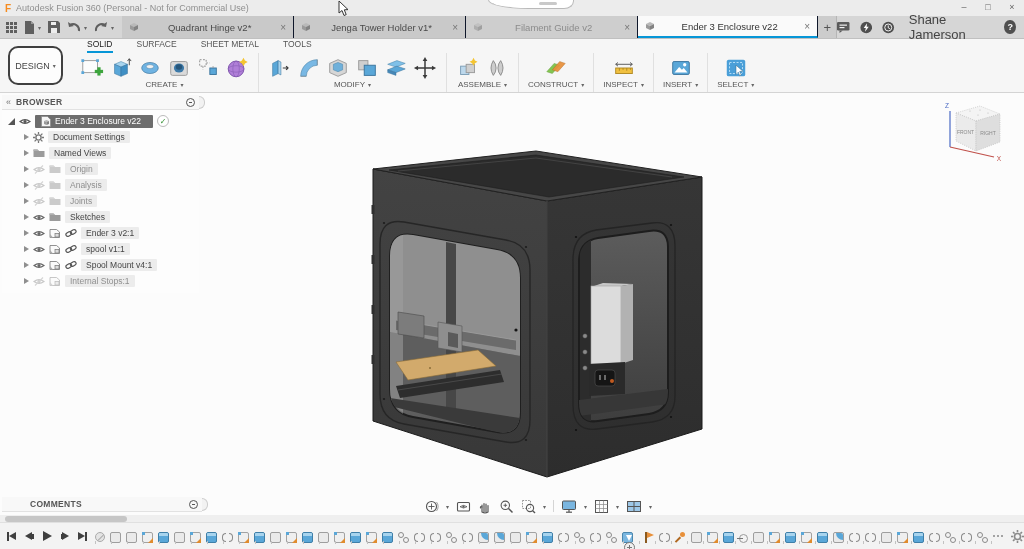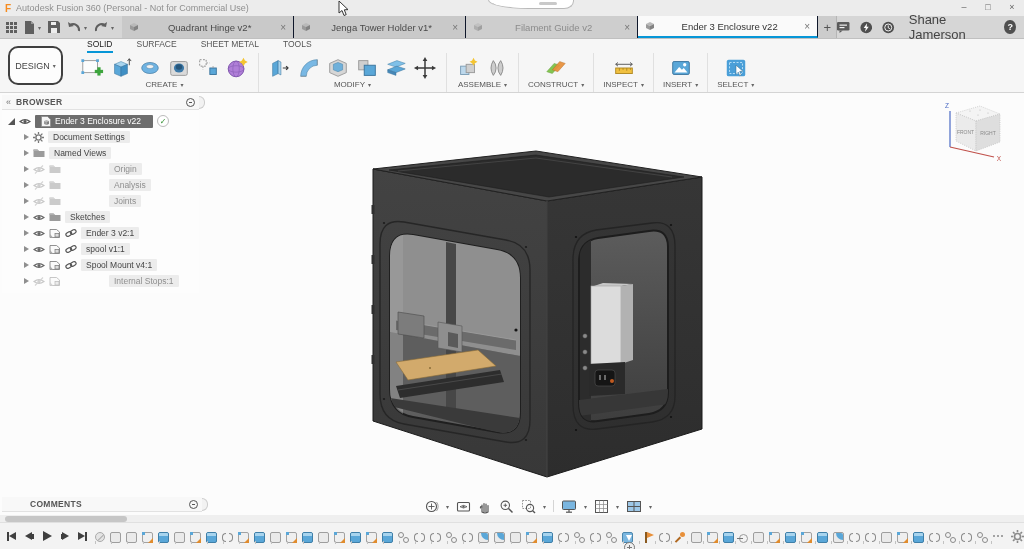--- a/index.html
+++ b/index.html
@@ -71,21 +71,21 @@
   .trow .i-eye, .trow .i-gear, .trow .i-folder, .trow .i-comp, .trow .i-link { display:none; }
   .trow.eye-on .i-eye, .trow.eye-off .i-eye { display:block; }
   .trow.eye-off .i-eye { opacity:.35; }
   .trow .i-eye .slash { display:none; }
   .trow.eye-off .i-eye .slash { display:block; }
   .trow.icon-gear .i-gear { display:block; }
   .trow.icon-folder .i-folder { display:block; }
   .trow.icon-comp .i-comp { display:block; }
   .trow.link .i-link { display:block; }
   .trow.dim svg { opacity:.5; }
-  .trow.dim .chip { color:#8f8f8f;margin-left:44px; }
+  .trow.dim .chip { color:#8f8f8f; }
 
   
   .viewcube { position:absolute; right:10px; top:4px; }
 
   
   .comments { position:absolute; left:2px; bottom:37px; width:200px; }
   .navbar { position:absolute; left:424px; bottom:34px; height:18px; display:flex; align-items:center; gap:7px; }
   .navbar svg { display:block; }
   .nsep { width:1px; height:12px; background:#d5d5d5; }
   .scrolltrack { position:absolute; left:0; bottom:27px; width:100%; height:7px; background:#efefef; }

